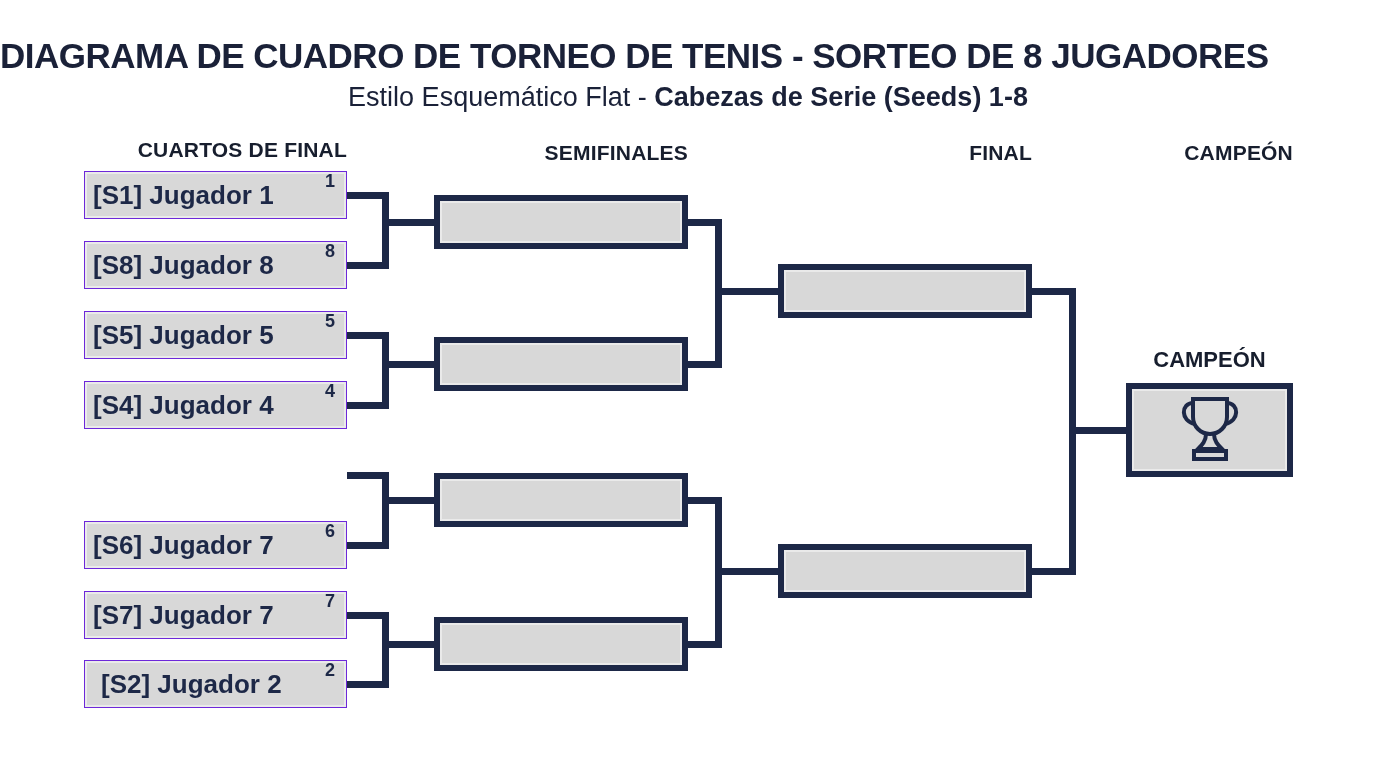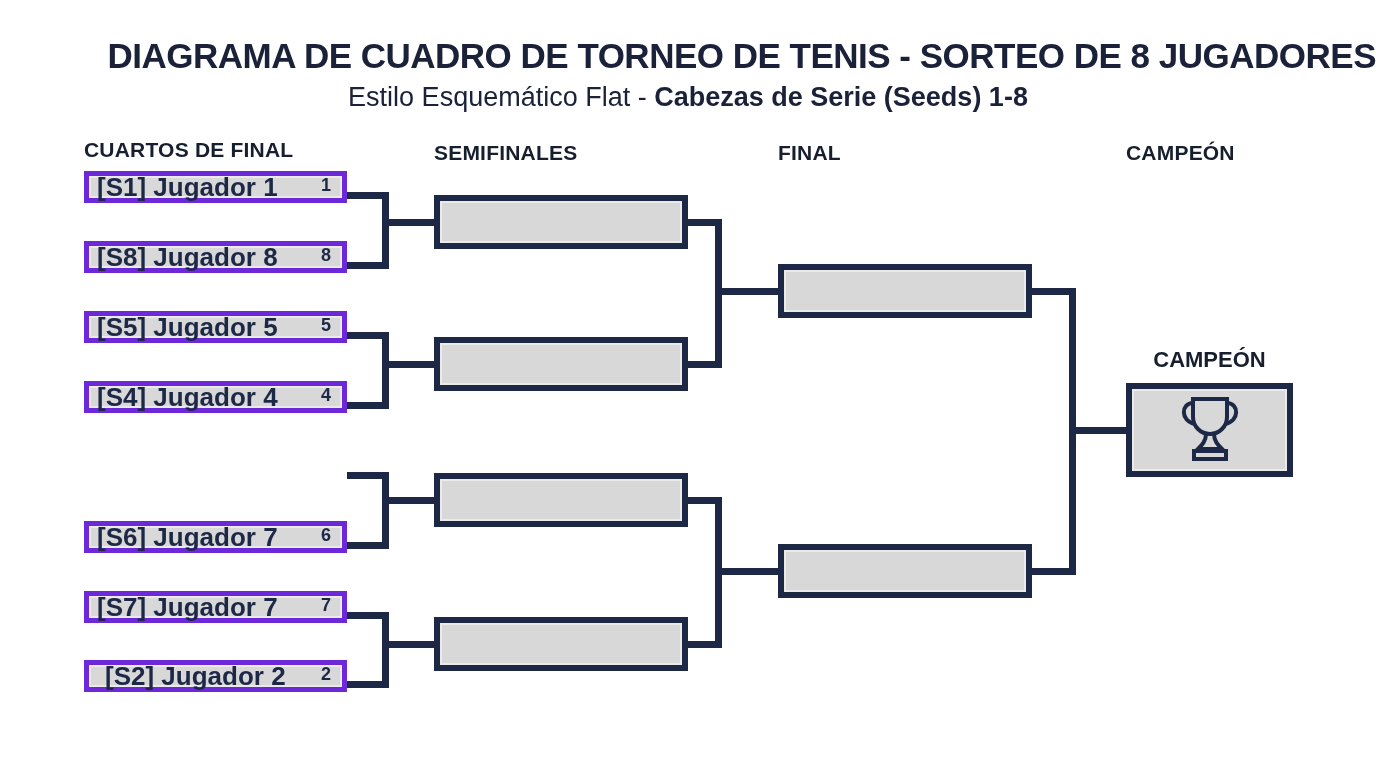--- a/index.html
+++ b/index.html
@@ -1,35 +1,35 @@
 <!DOCTYPE html>
 <html><head>
 <meta charset="utf-8">
 <style>
   html,body{margin:0;padding:0;background:#ffffff;}
   #stage{
     position:relative;width:1376px;height:768px;background:#ffffff;
     font-family:"Liberation Sans",sans-serif;overflow:hidden;
   }
   .title{
-    position:absolute;left:0;top:36px;width:100%;text-align:right;
+    position:absolute;left:0;top:36px;width:100%;text-align:left;
     font-size:35px;font-weight:bold;color:#1a2138;letter-spacing:-0.5px;white-space:nowrap;
   }
   .subtitle{
     position:absolute;left:0;top:82px;width:100%;text-align:center;
     font-size:27px;color:#1a2138;white-space:nowrap;
   }
   .subtitle .bold{font-weight:bold;}
   .colhead{
-    position:absolute;text-align:left;font-size:21px;font-weight:bold;
+    position:absolute;text-align:right;font-size:21px;font-weight:bold;
     color:#171e2e;letter-spacing:0.2px;white-space:nowrap;
   }
   .qbox{
-    position:absolute;left:84px;width:263px;height:32px;background:#d8d8d8;
-    border:5px solid #6d28d9;box-sizing:border-box;display:flex;align-items:center;
+    position:absolute;left:84px;width:263px;height:48px;background:#d8d8d8;
+    border:1px solid #6d28d9;box-sizing:border-box;display:flex;align-items:center;
     box-shadow:inset 0 0 0 2px #eaeaea;
   }
   .plabel{
     font-size:26px;font-weight:bold;color:#1d2847;padding-left:8px;white-space:nowrap;
   }
   .seed{
     position:absolute;top:-1px;right:11px;font-size:18px;font-weight:bold;color:#1d2847;
   }
   .slot{
     position:absolute;background:#d8d8d8;border:6px solid #1d2847;box-sizing:border-box;

